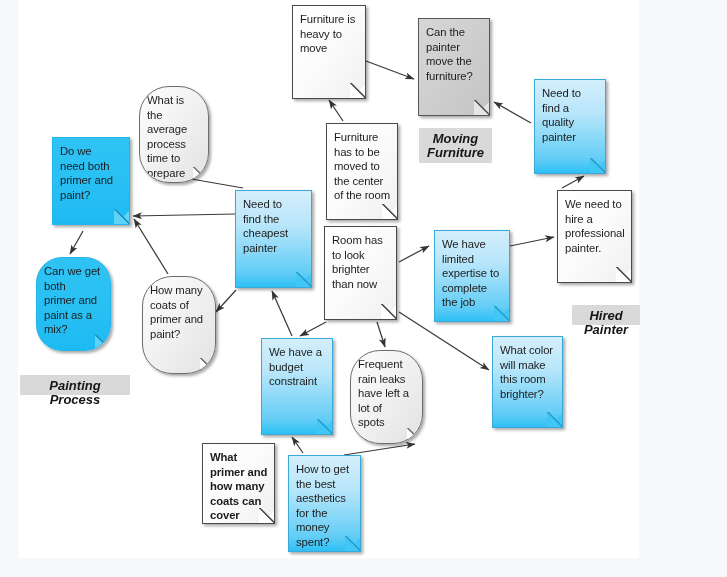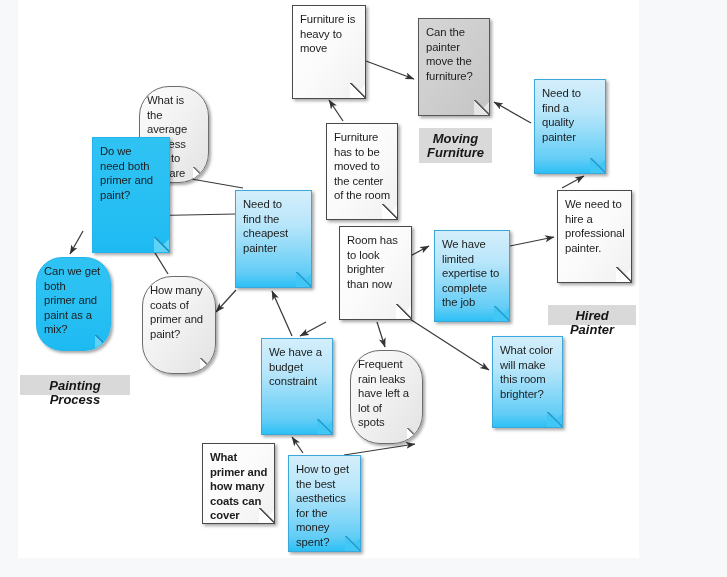--- a/index.html
+++ b/index.html
@@ -179,21 +179,21 @@
 painter</span>
       </div>
       <div class="note gray" style="left: 139px; top: 86px; width: 70px; height: 97px;">
         <span class="txt">What is the
 average
 process
 time to
 prepare
 walls?</span>
       </div>
-      <div class="note cyan" style="left: 52px; top: 137px; width: 78px; height: 116px; margin-left: 40px;">
+      <div class="note cyan" style="left: 52px; top: 137px; width: 78px; height: 88px;">
         <span class="txt">Do we
 need both
 primer and
 paint?</span>
       </div>
       <div class="note white" style="left: 326px; top: 123px; width: 72px; height: 97px;">
         <span class="txt">Furniture
 has to be
 moved to
 the center
@@ -204,21 +204,21 @@
 find the
 cheapest
 painter</span>
       </div>
       <div class="note white" style="left: 557px; top: 190px; width: 75px; height: 93px;">
         <span class="txt">We need to
 hire a
 professional
 painter.</span>
       </div>
-      <div class="note white" style="left: 324px; top: 226px; width: 73px; height: 94px; margin-left: 15px;">
+      <div class="note white" style="left: 324px; top: 226px; width: 73px; height: 94px;">
         <span class="txt">Room has
 to look
 brighter
 than now</span>
       </div>
       <div class="note blue" style="left: 434px; top: 211px; width: 76px; height: 92px; margin-top: 19px;">
         <span class="txt">We have
 limited
 expertise to
 complete
@@ -268,16 +268,16 @@
 the best
 aesthetics
 for the
 money
 spent?</span>
       </div>
     </div>
   <div id="labels-layer">
       <div class="group-label" style="left: 419px; top: 128px; width: 73px; height: 35px;">Moving
 Furniture</div>
-      <div class="group-label" style="left: 548px; top: 305px; width: 88px; height: 20px;">Hired Painter</div>
+      <div class="group-label" style="left: 572px; top: 305px; width: 68px; height: 20px;">Hired Painter</div>
       <div class="group-label" style="left: 20px; top: 375px; width: 110px; height: 20px;">Painting Process</div>
     </div>
 </div>
 
 </body></html>

